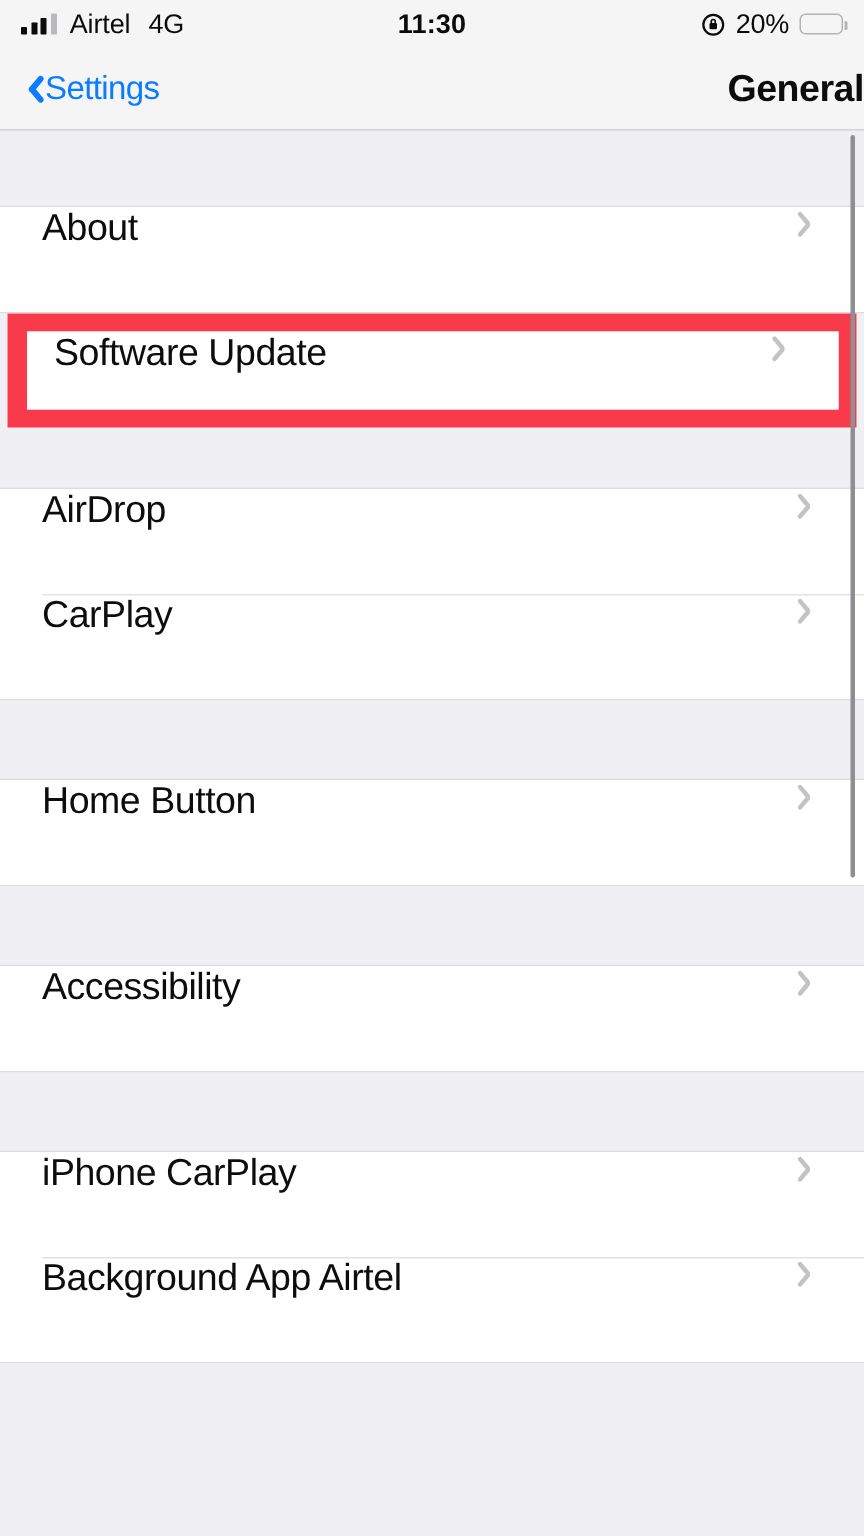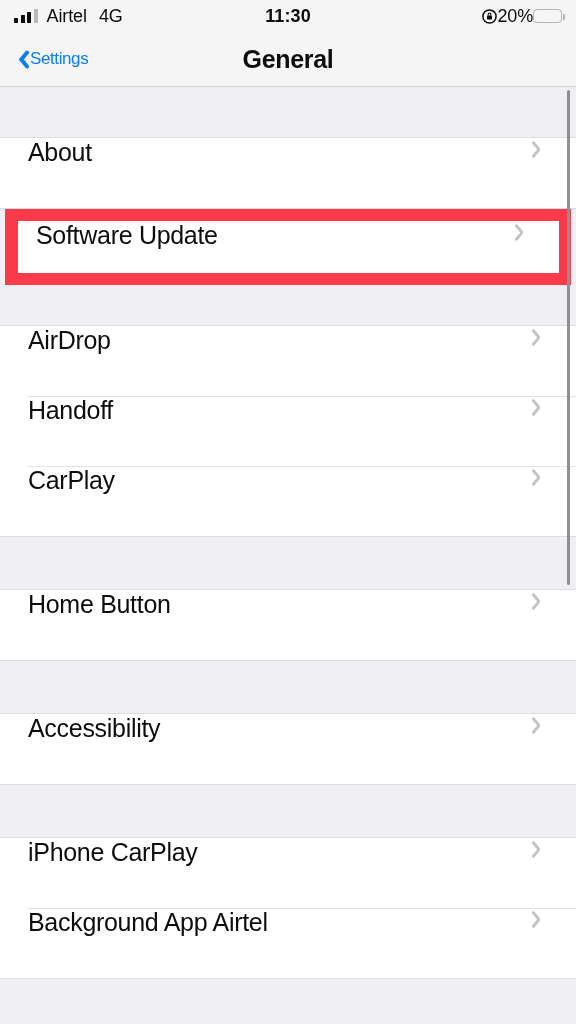--- a/index.html
+++ b/index.html
@@ -28,21 +28,21 @@
   .network { font-size:18px; color:#0b0b0b; letter-spacing:-0.1px; margin-left:3px; }
 
   .sb-center {
     position:absolute; left:0; right:0; top:0; height:32px;
     display:flex; align-items:center; justify-content:center;
     pointer-events:none;
   }
   .clock { font-size:18px; font-weight:bold; color:#0b0b0b; letter-spacing:0.1px; }
 
   .sb-right {
-    margin-left:auto; display:flex; align-items:center; 
+    margin-left:auto; display:flex; align-items:center; gap:7px;
   }
   .rotlock { width:17px; height:17px; position:relative; }
   .rotlock svg { display:block; }
   .battpct { font-size:18px; color:#0b0b0b; letter-spacing:-0.2px; }
   .battery {
     position:relative; width:29px; height:14px;
     border:1.5px solid #b4b4b8; border-radius:4px; padding:1.5px;
   }
   .battery .fill { height:100%; background:#f5333f; border-radius:1.5px; }
   .battery:after {
@@ -62,23 +62,23 @@
   }
   .back .chev {
     width:13px; height:22px; position:relative; flex:none;
   }
   .back .chev:before, .back .chev:after {
     content:""; position:absolute; left:4px; width:4px; height:13px;
     background:#0a7cff; border-radius:2px;
   }
   .back .chev:before { top:0px;  transform:rotate(40deg);  transform-origin:bottom center; }
   .back .chev:after  { top:10px; transform:rotate(-40deg); transform-origin:top center; }
-  .back-label { font-size:17px; color:#0a7cff; letter-spacing:-0.4px; }
+  .back-label { font-size:22px; color:#0a7cff; letter-spacing:-0.4px; }
   .nav-title {
-    position:absolute; left:0; right:0; text-align:center;
+    position:absolute; left:0; right:0; text-align:right;
     font-size:25px; font-weight:bold; color:#0d0d0d; letter-spacing:-0.3px;
     pointer-events:none;
   }
 
   
   .content { position:relative; background:#efeff4; height:937px; }
   .gap { background:#efeff4; }
   .group {
     background:#ffffff;
     border-top:1px solid #dcdce1;
@@ -184,24 +184,20 @@
     </div>
 
     <div class="gap" style="height:40px"></div>
 
     <div class="group">
       <div class="row">
         <span class="row-label">AirDrop</span>
         <span class="disclosure"></span>
       </div>
       <div class="row">
-        <span class="row-label">Handoff</span>
-        <span class="disclosure"></span>
-      </div>
-      <div class="row">
         <span class="row-label">CarPlay</span>
         <span class="disclosure"></span>
       </div>
     </div>
 
     <div class="gap" style="height:52px"></div>
 
     <div class="group">
       <div class="row">
         <span class="row-label">Home Button</span>

